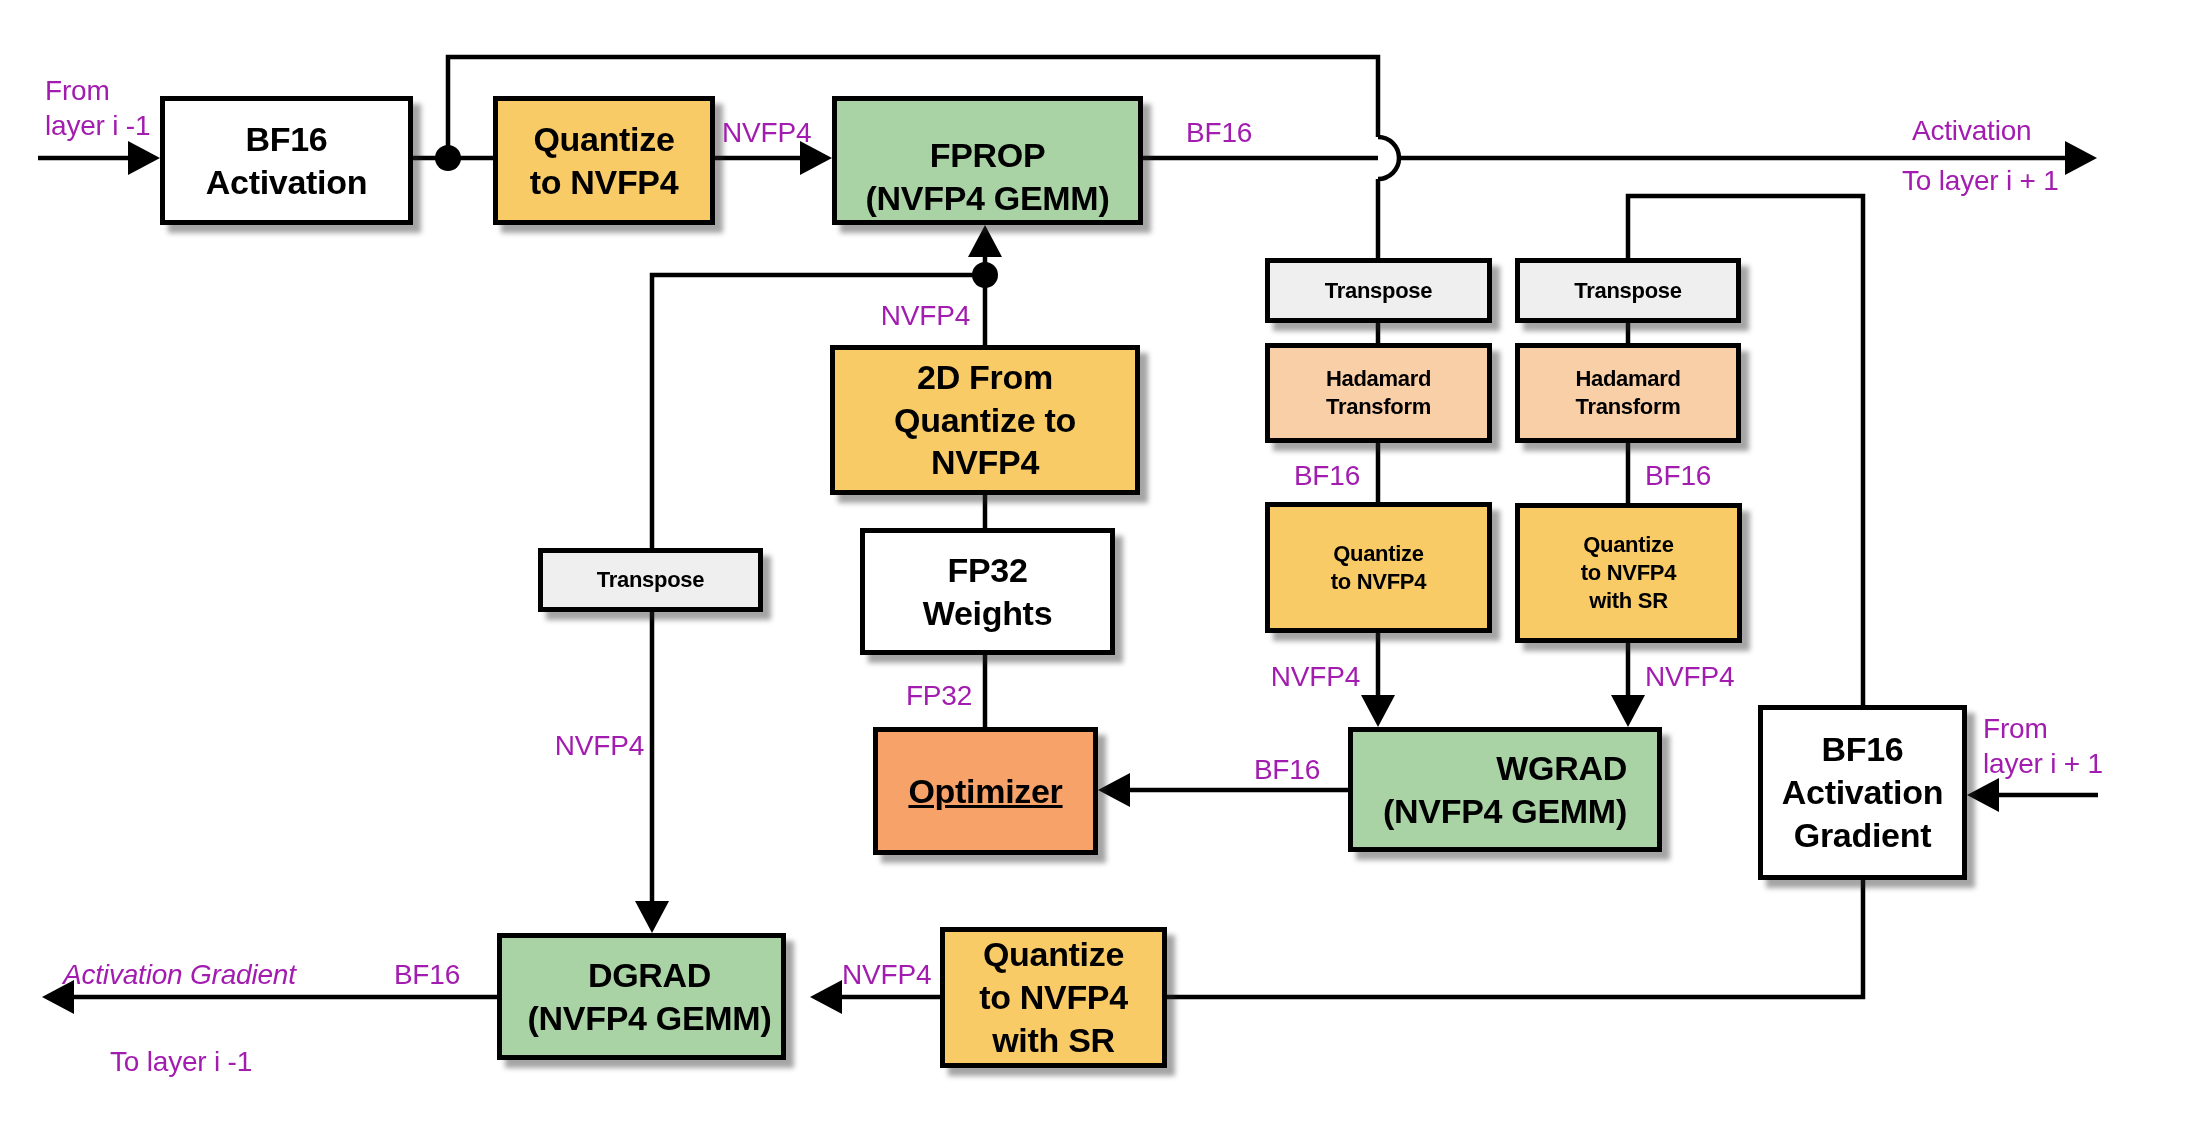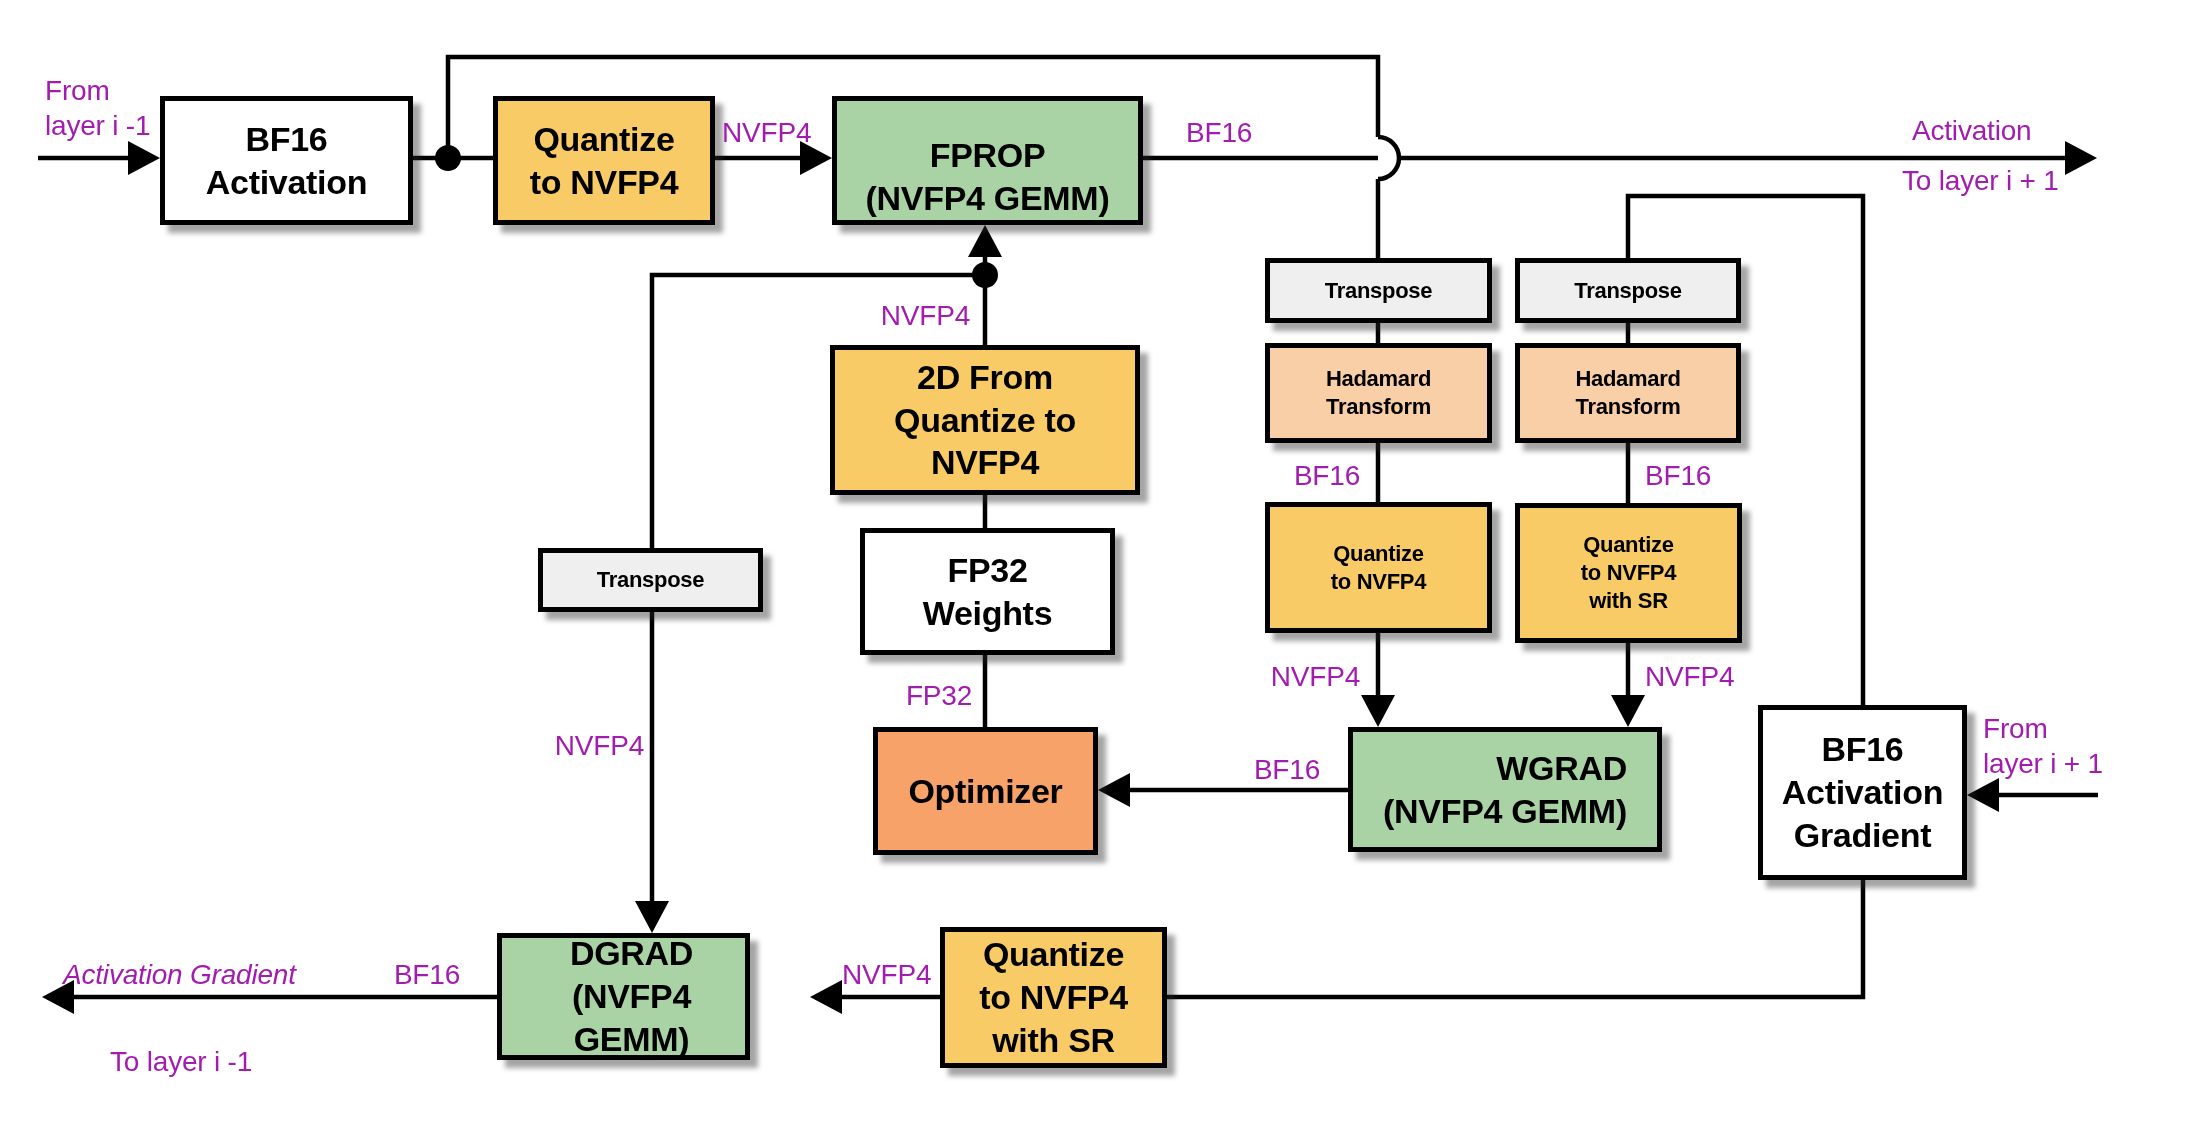--- a/index.html
+++ b/index.html
@@ -32,23 +32,23 @@
   #b-trans1    {left:1265px; top:258px; width:227px; height:65px;}
   #b-trans2    {left:1515px; top:258px; width:226px; height:65px;}
   #b-had1      {left:1265px; top:343px; width:227px; height:100px;}
   #b-had2      {left:1515px; top:343px; width:226px; height:100px;}
   #b-quant1    {left:1265px; top:502px; width:227px; height:131px;}
   #b-quant2    {left:1515px; top:503px; width:227px; height:140px;}
   #b-wgrad     {left:1348px; top:727px; width:314px; height:125px;}
   #b-bf16grad  {left:1758px; top:705px; width:209px; height:175px;}
   #b-block2d   {left:830px;  top:345px; width:310px; height:150px;}
   #b-fp32      {left:860px;  top:528px; width:255px; height:127px;}
-  #b-optimizer {left:873px;  top:727px; width:225px; height:128px;}
+  #b-optimizer {left:873px;  top:727px; width:225px; height:128px;text-decoration:underline;}
   #b-transleft {left:538px;  top:548px; width:225px; height:64px;}
-  #b-dgrad     {left:497px;  top:933px; width:253px; height:127px;padding-left:16px;}
+  #b-dgrad     {left:497px;  top:933px; width:289px; height:127px;padding-left:16px;}
   #b-quantsr   {left:940px;  top:927px; width:227px; height:141px;}
   
   #l-fromprev   {left:45px;   top:74px;}
   #l-nvfp4in    {left:722px;  top:116px;}
   #l-bf16out    {left:1186px; top:116px;}
   #l-activation {left:1912px; top:114px;}
   #l-tonext     {left:1902px; top:164px;}
   #l-nvfp4w     {left:830px;  top:299px;  width:140px;}
   #l-bf16h1     {left:1220px; top:459px;  width:140px;}
   #l-bf16h2     {left:1645px; top:459px;}

